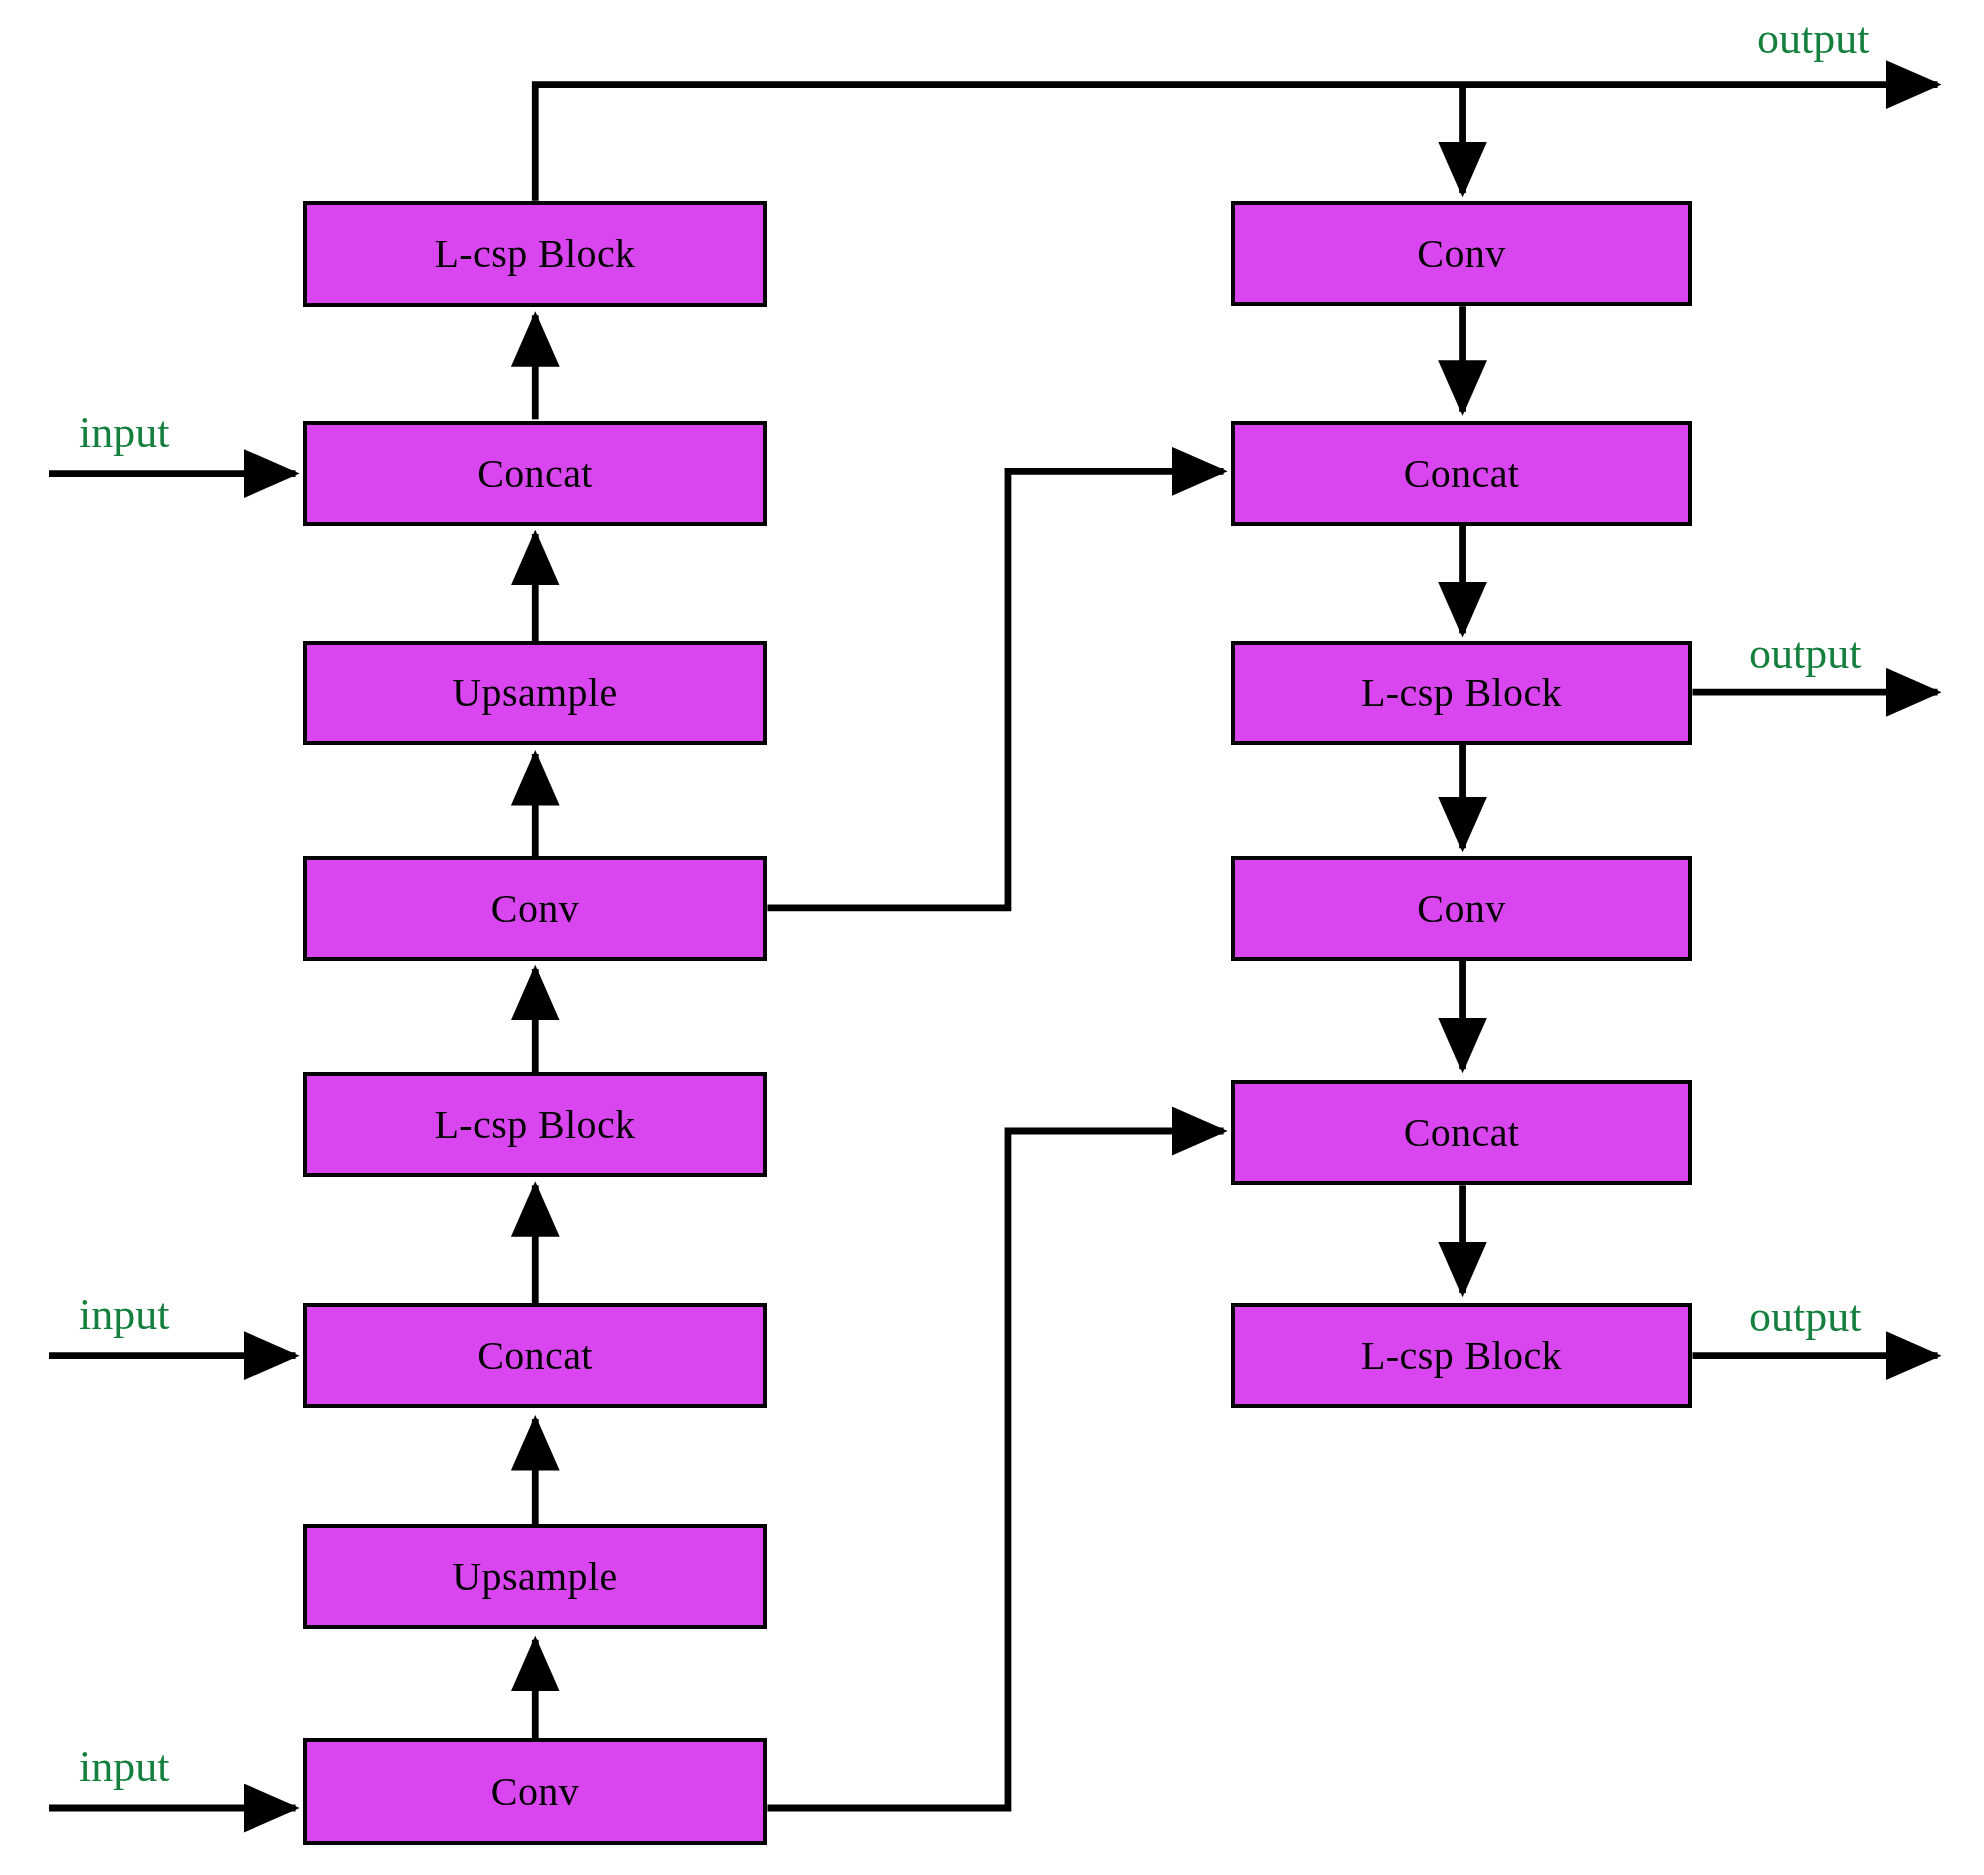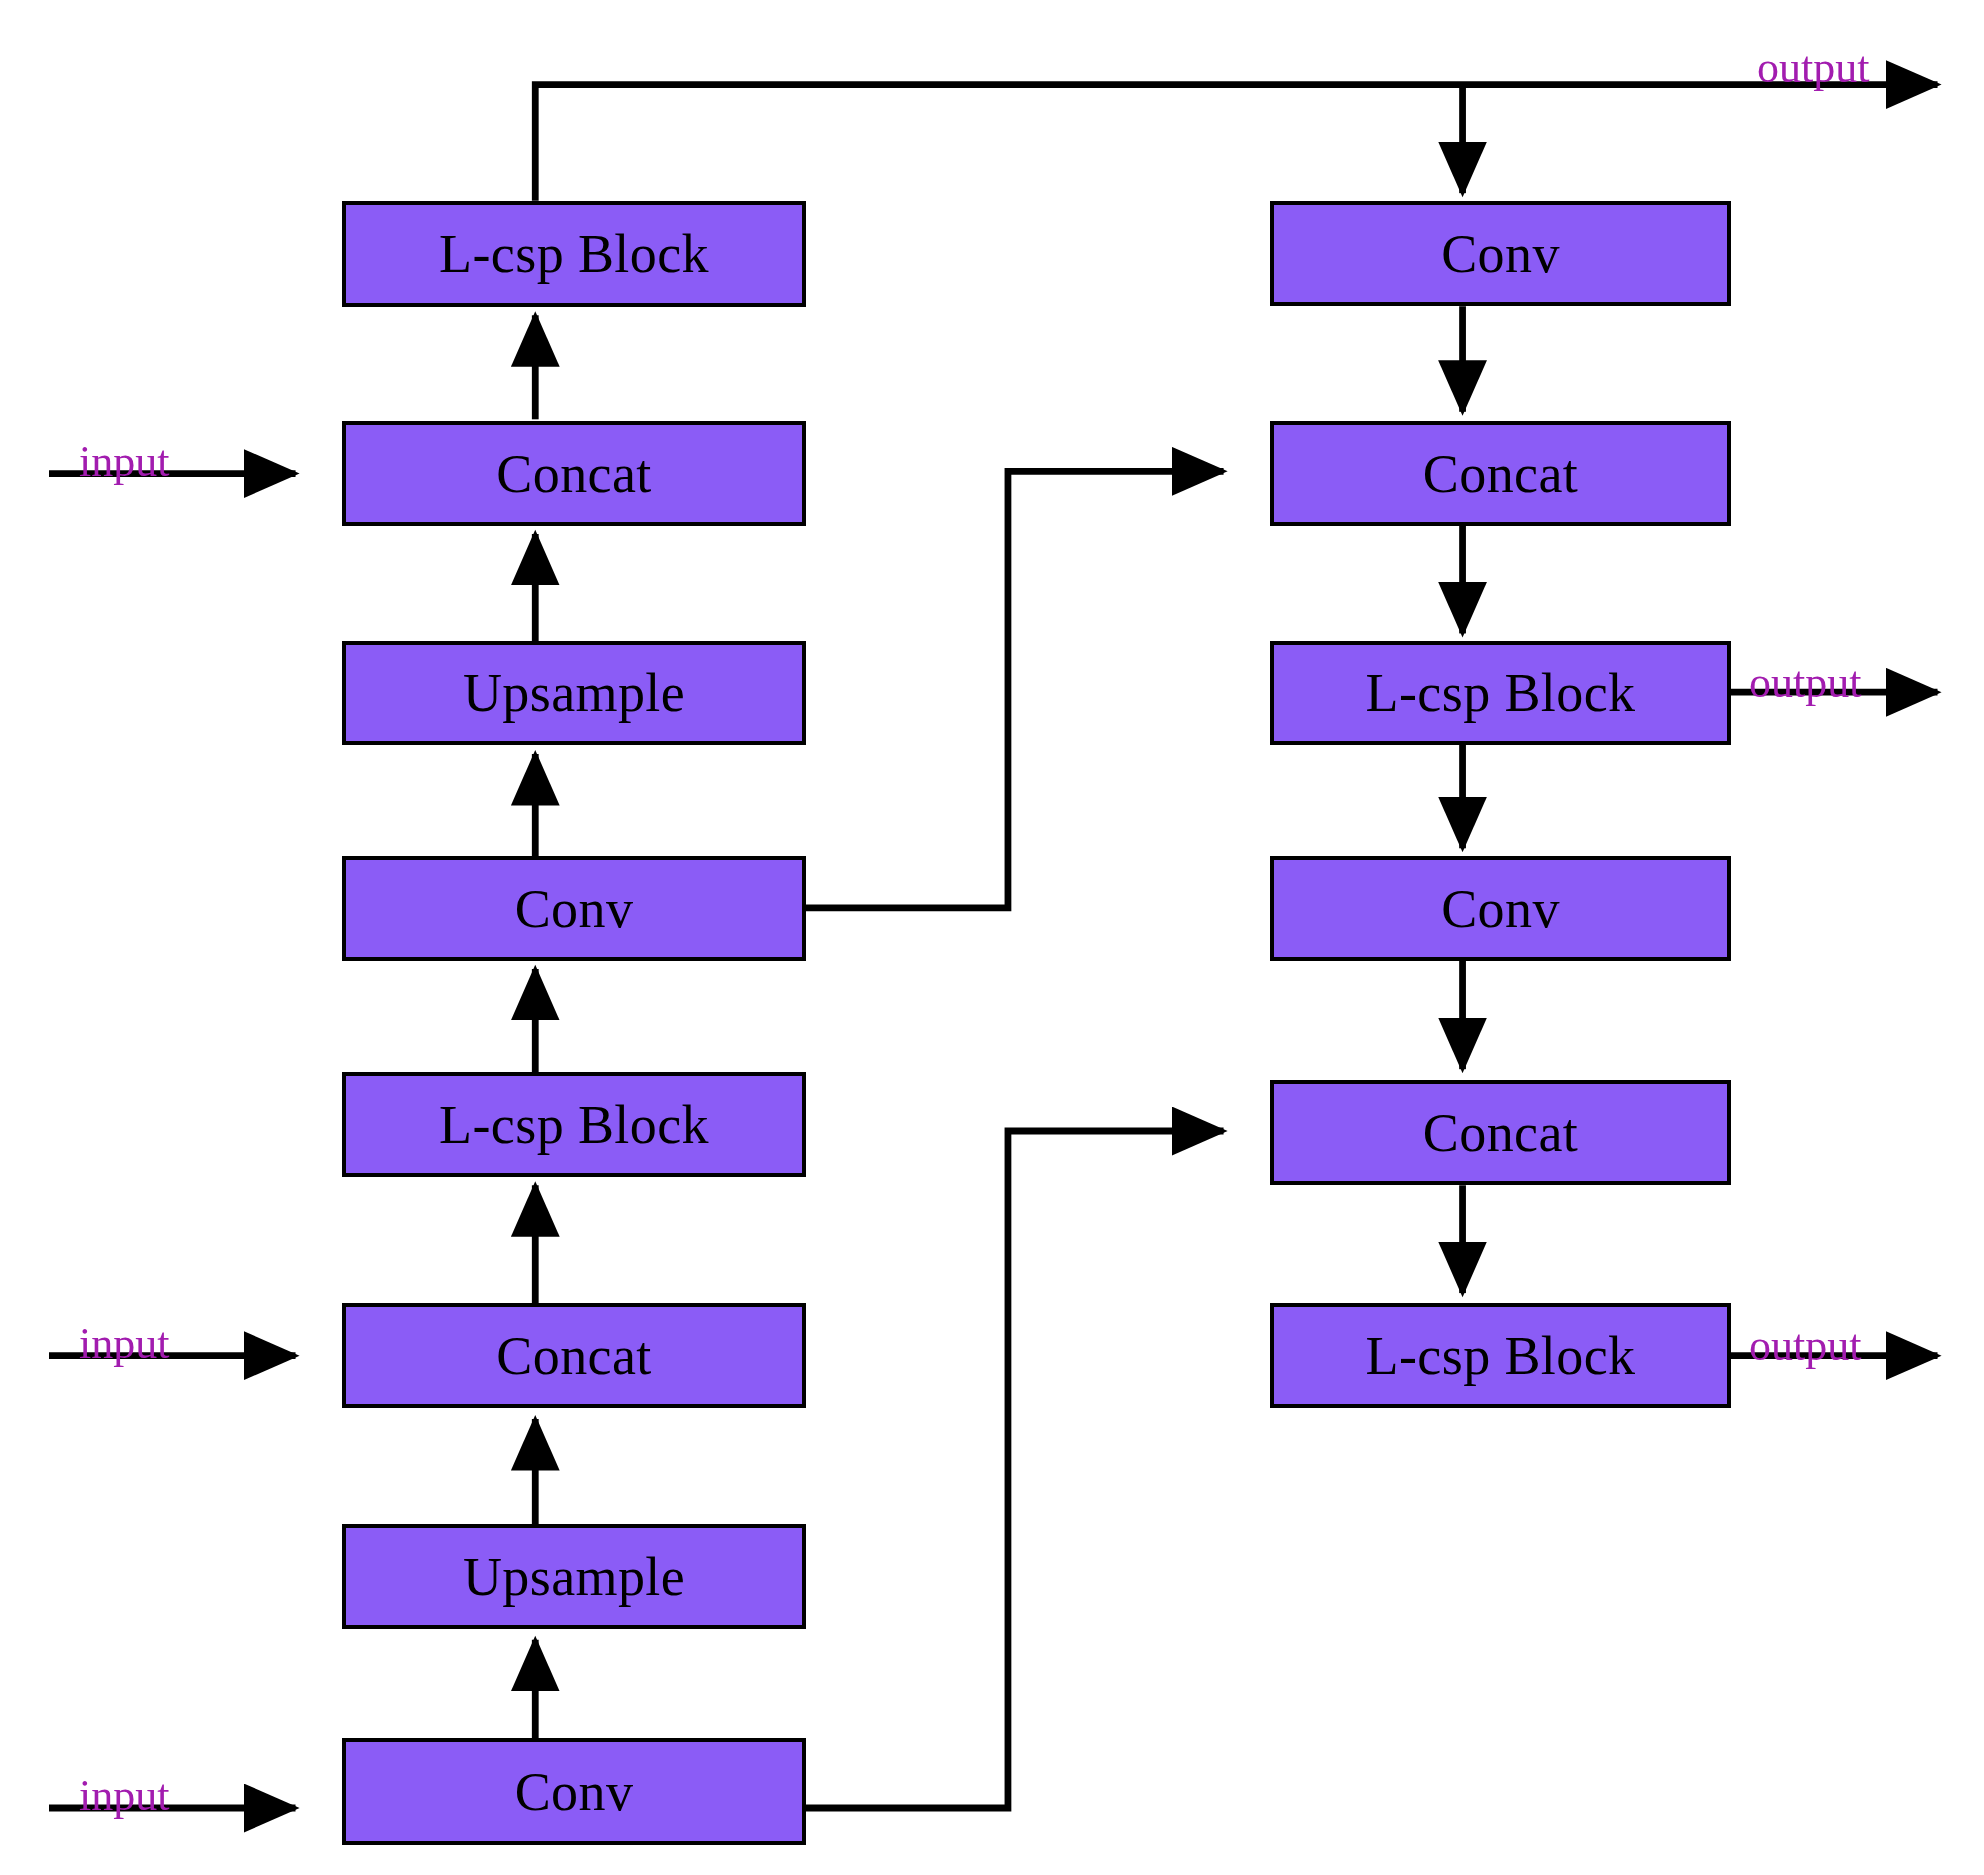--- a/index.html
+++ b/index.html
@@ -19,39 +19,37 @@
     position: absolute;
     left: 0;
     top: 0;
     width: 1985px;
     height: 1876px;
   }
   .node {
     position: absolute;
     box-sizing: border-box;
     border: 4.5px solid #000000;
-    background: #8b5cf6;
+    background: #d946ef;
     display: flex;
     align-items: center;
     justify-content: center;
-    font-size: 54px;
+    font-size: 40px;
     color: #000000;
     line-height: 1;
     letter-spacing: 0.4px;
     z-index: 3;
-    margin-left: 39px;
   }
   .io-label {
     position: absolute;
     font-size: 44px;
-    color: #a21caf;
+    color: #15803d;
     white-space: nowrap;
     z-index: 4;
     line-height: 1;
-    margin-top: 29px;
   }
 </style>
 </head>
 <body>
 
 <div id="diagram-root">
 
   <svg id="wires" viewBox="0 0 2633 2488">
     <defs>
       <marker id="arrowhead" markerWidth="9" markerHeight="9" refX="7.6" refY="3.6" orient="auto" markerUnits="strokeWidth">

